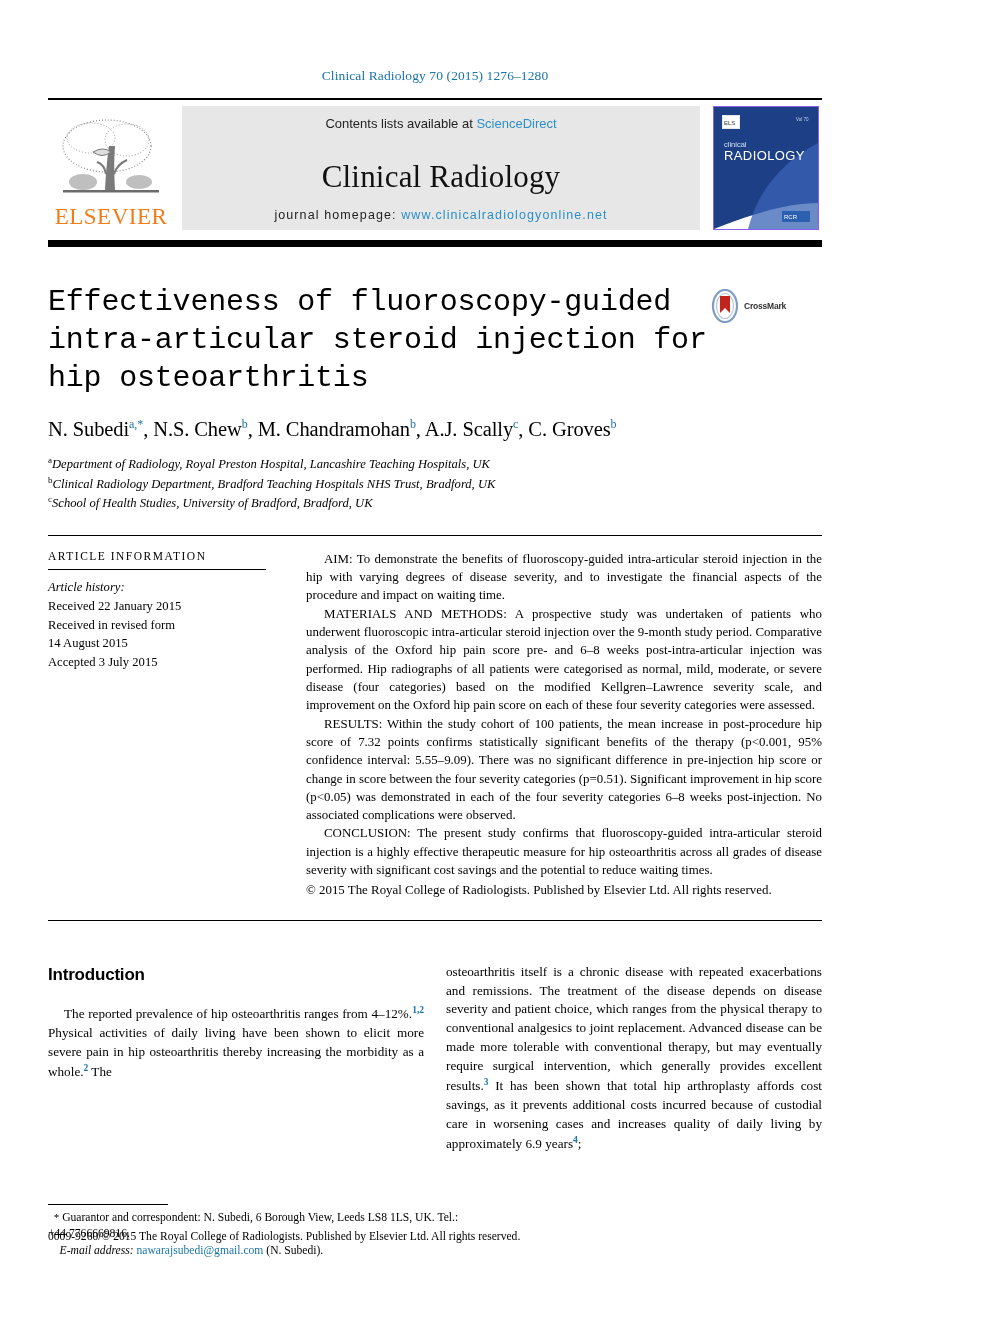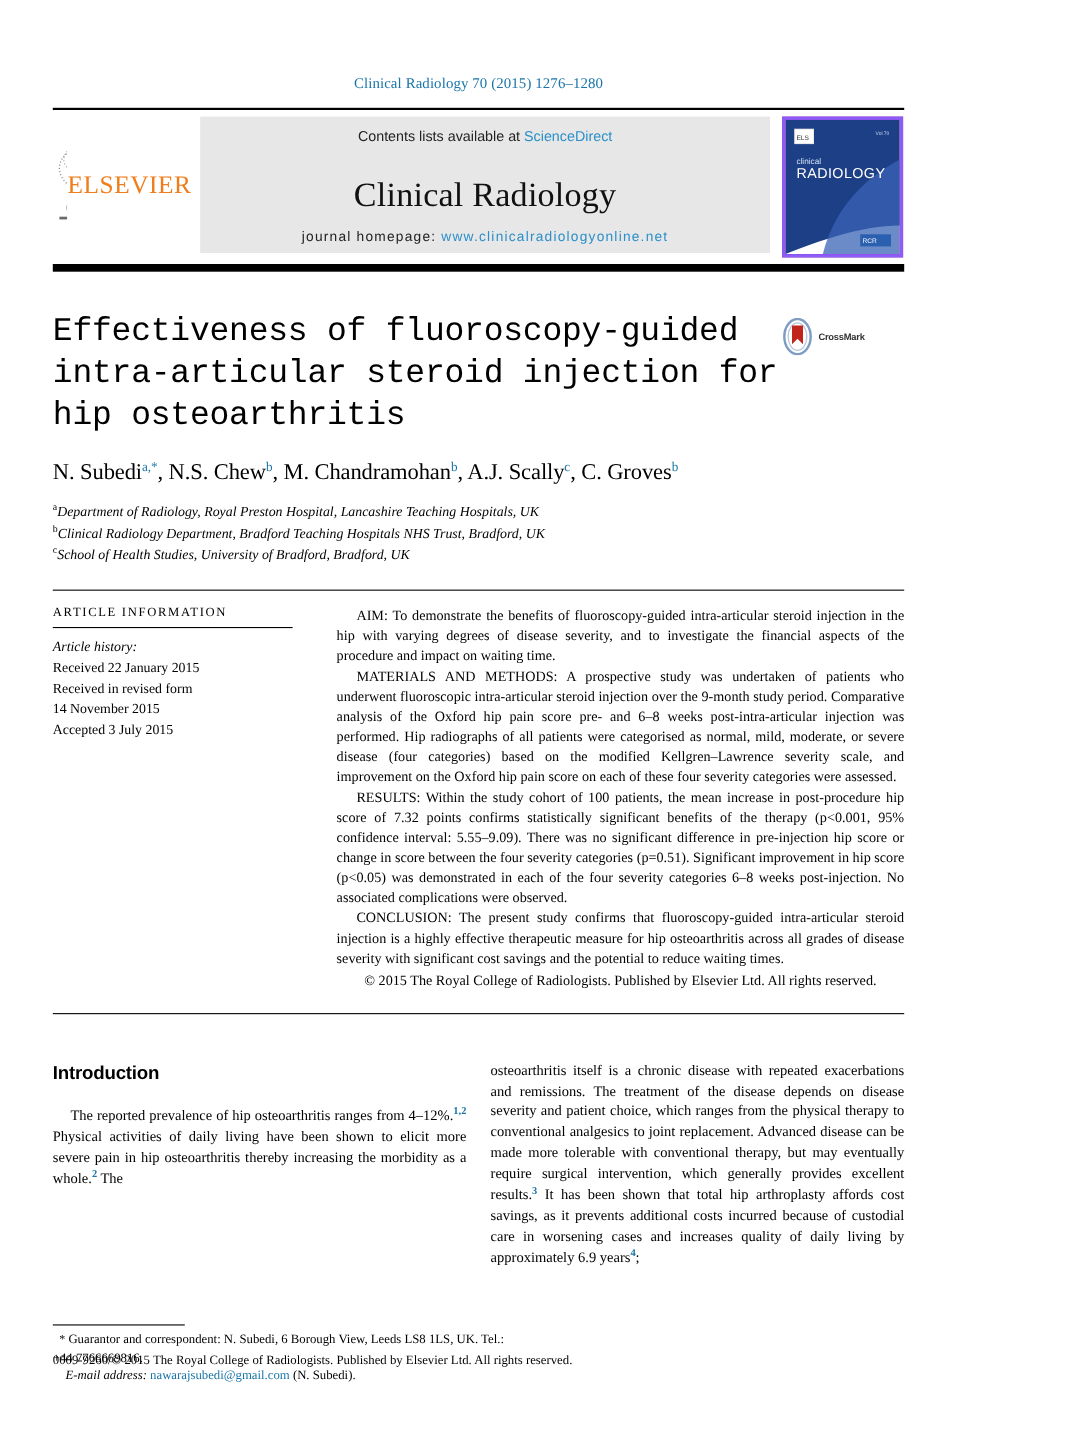--- a/index.html
+++ b/index.html
@@ -37,21 +37,21 @@
     border-top: 2px solid #000;
     padding-top: 6px;
     display: flex;
     align-items: stretch;
     height: 124px;
   }
   .elsevier-logo {
     width: 126px;
     flex: 0 0 126px;
     display: flex;
-    flex-direction: row;
+    flex-direction: column;
     align-items: center;
     justify-content: flex-end;
     padding-bottom: 2px;
   }
   .tree-box {
     width: 108px;
     height: 88px;
     position: relative;
     overflow: hidden;
   }
@@ -101,24 +101,24 @@
     width: 112px;
     flex: 0 0 112px;
     border: 0;
     display: flex;
     align-items: flex-start;
     justify-content: center;
   }
   .cover-inner {
     width: 104px;
     height: 122px;
-    border: 3px solid #8b5cf6;
+    border: 1px solid #8b5cf6;
     position: relative;
     overflow: hidden;
-    background: #a21caf;
+    background: #f0abfc;
   }
 
   
   .thickrule {
     margin: 10px 48px 0 48px;
     height: 7px;
     background: #000;
   }
 
   
@@ -216,21 +216,21 @@
     font-size: 12.9px;
     line-height: 1.42;
     text-align: justify;
   }
   .abstract p {
     margin: 0;
     text-indent: 18px;
   }
   .abstract p.copyline {
     text-indent: 0;
-    text-align: center;
+    text-align: left;
     margin-top: 2px;
   }
   .abstract .lead {
     font-variant: small-caps;
   }
 
   .absrule-bottom {
     margin: 20px 48px 0 48px;
     border-top: 1.5px solid #000;
   }
@@ -398,21 +398,21 @@
   <div class="absrule-top"></div>
 
   <div class="absrow">
 
     <div class="artinfo">
       <div class="artinfo-head">Article information</div>
       <div class="artinfo-rule"></div>
       <div class="artinfo-history-label">Article history:</div>
       <div class="artinfo-line">Received 22 January 2015</div>
       <div class="artinfo-line">Received in revised form</div>
-      <div class="artinfo-line">14 November 2015</div>
+      <div class="artinfo-line">14 August 2015</div>
       <div class="artinfo-line">Accepted 3 July 2015</div>
     </div>
 
     <div class="abstract">
       <p><span class="lead">AIM:</span><span> To demonstrate the benefits of fluoroscopy-guided intra-articular steroid injection in the hip with varying degrees of disease severity, and to investigate the financial aspects of the procedure and impact on waiting time.</span></p>
       <p><span class="lead">MATERIALS AND METHODS:</span><span> A prospective study was undertaken of patients who underwent fluoroscopic intra-articular steroid injection over the 9-month study period. Comparative analysis of the Oxford hip pain score pre- and 6–8 weeks post-intra-articular injection was performed. Hip radiographs of all patients were categorised as normal, mild, moderate, or severe disease (four categories) based on the modified Kellgren–Lawrence severity scale, and improvement on the Oxford hip pain score on each of these four severity categories were assessed.</span></p>
       <p><span class="lead">RESULTS:</span><span> Within the study cohort of 100 patients, the mean increase in post-procedure hip score of 7.32 points confirms statistically significant benefits of the therapy (p&lt;0.001, 95% confidence interval: 5.55–9.09). There was no significant difference in pre-injection hip score or change in score between the four severity categories (p=0.51). Significant improvement in hip score (p&lt;0.05) was demonstrated in each of the four severity categories 6–8 weeks post-injection. No associated complications were observed.</span></p>
       <p><span class="lead">CONCLUSION:</span><span> The present study confirms that fluoroscopy-guided intra-articular steroid injection is a highly effective therapeutic measure for hip osteoarthritis across all grades of disease severity with significant cost savings and the potential to reduce waiting times.</span></p>
       <p class="copyline">© 2015 The Royal College of Radiologists. Published by Elsevier Ltd. All rights reserved.</p>
     </div>

